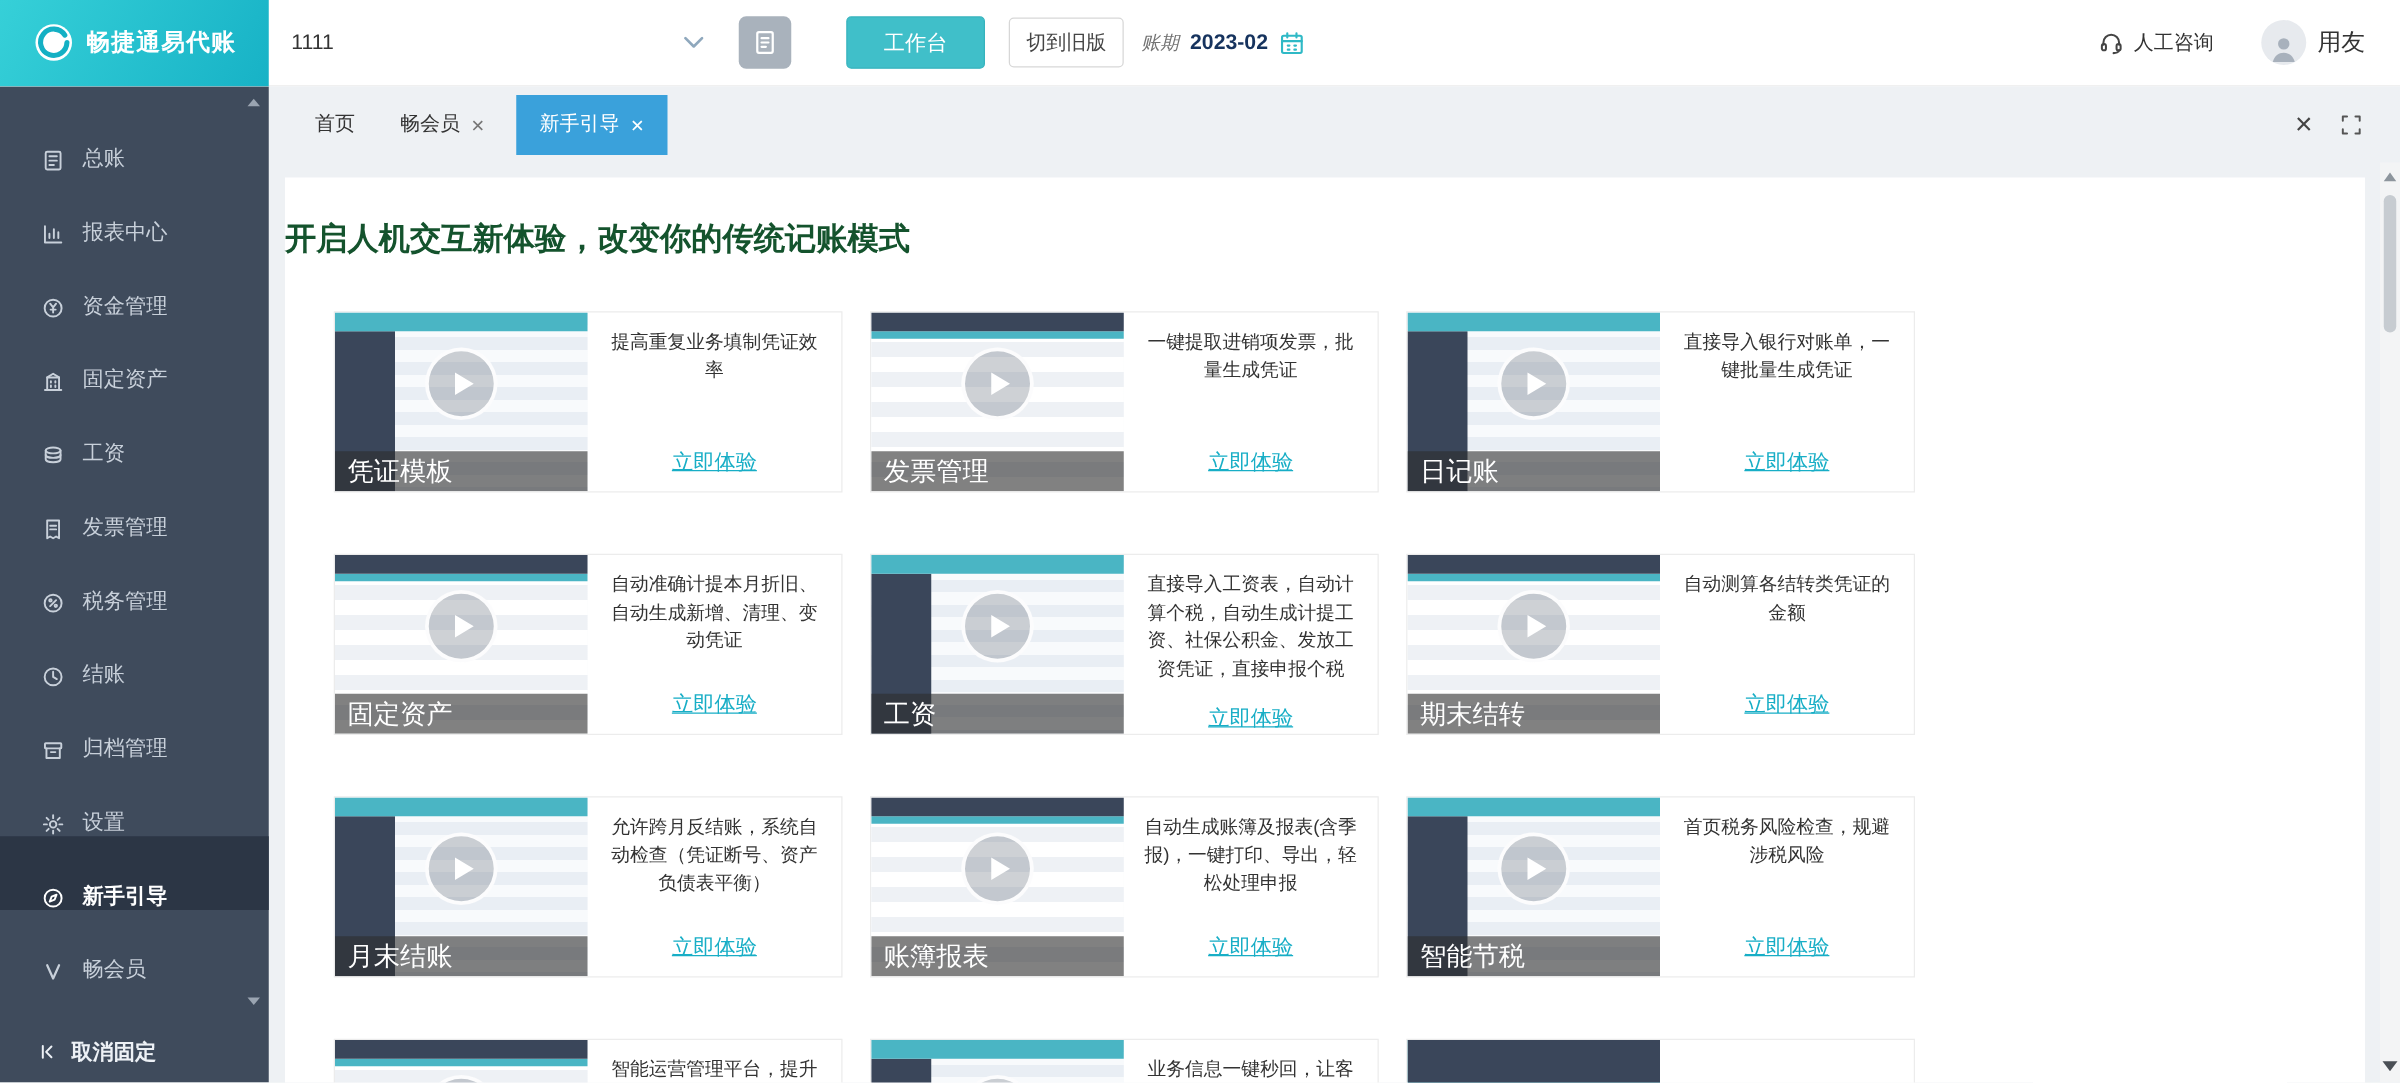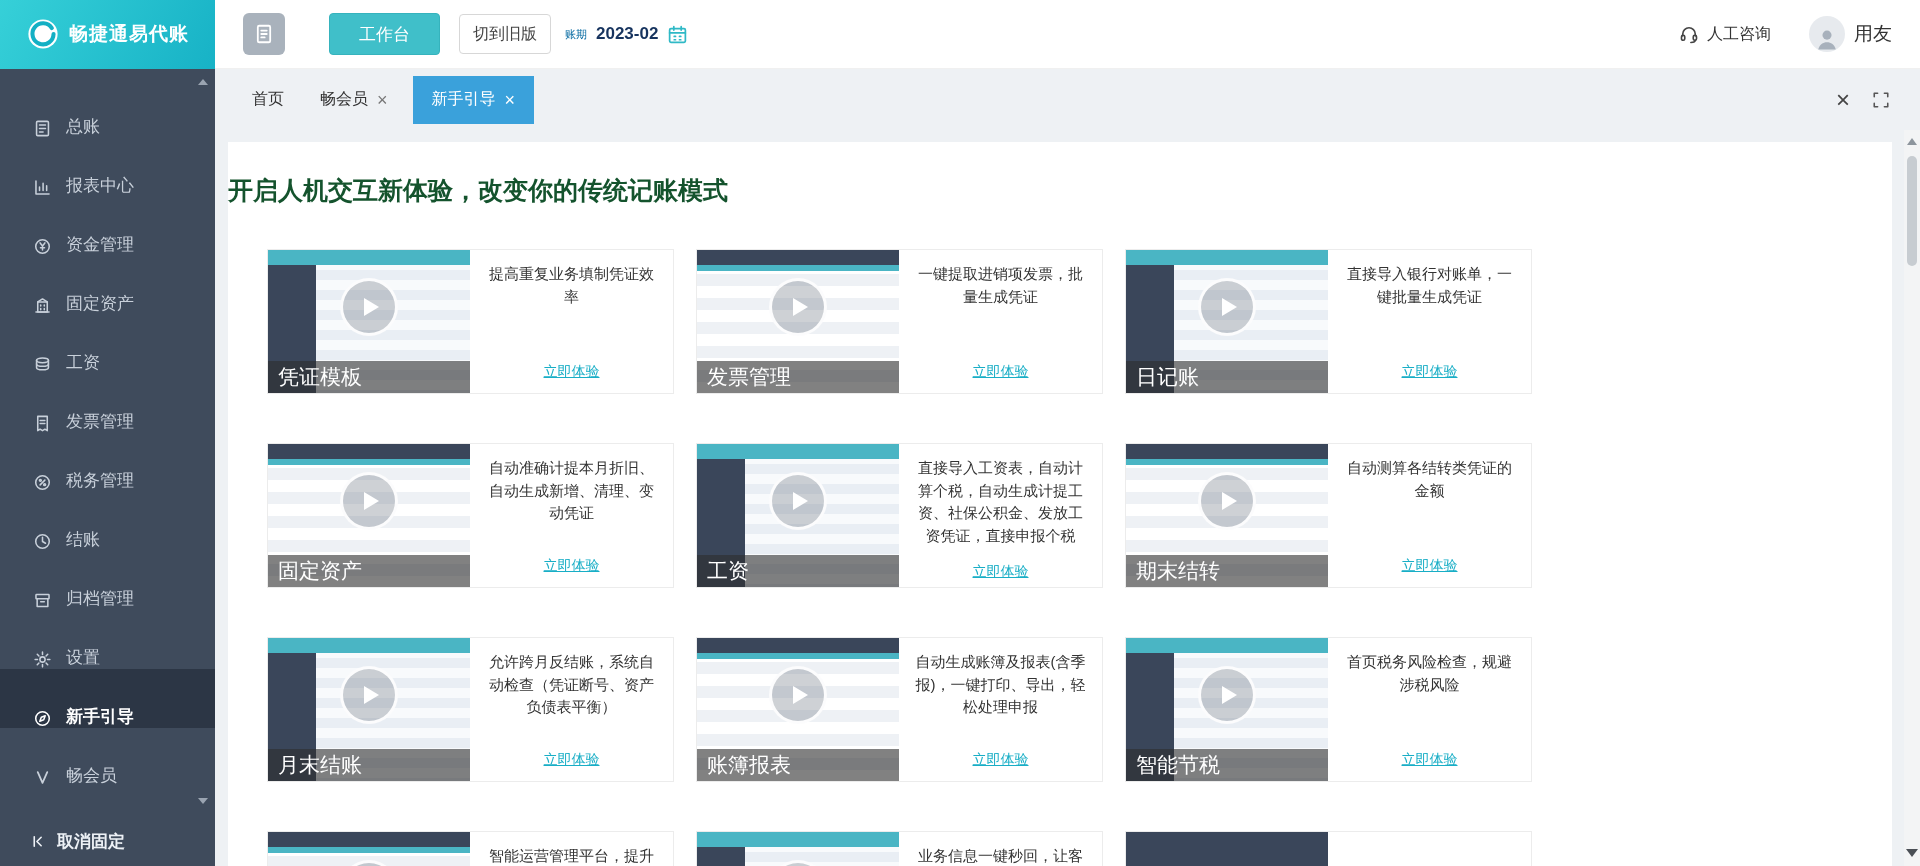--- a/index.html
+++ b/index.html
@@ -17,21 +17,21 @@
   .brand-logo { width: 34px; height: 34px; }
   .brand-name { color: #fff; font-size: 19px; font-weight: bold; letter-spacing: 1px; }
   .acct { margin-left: 18px; width: 330px; height: 42px; display: flex; align-items: center; justify-content: space-between; cursor: pointer; }
   .acct-value { font-size: 17px; color: #333; }
   .chev { width: 16px; height: 11px; color: #8fa8bd; }
   .doc-btn { margin-left: 28px; width: 42px; height: 42px; border-radius: 6px; background: #a9b2bc; display: flex; align-items: center; justify-content: center; cursor: pointer; flex: none; }
   .doc-btn svg { width: 22px; height: 22px; color: #fff; }
   .btn-workbench { margin-left: 44px; height: 42px; padding: 0 29px; background: #40bfc9; border: 1px solid #36b3bd; border-radius: 4px; color: #fff; font-size: 17px; display: flex; align-items: center; cursor: pointer; flex: none; }
   .btn-old { margin-left: 19px; height: 40px; padding: 0 13px; background: #fff; border: 1px solid #d7d7d7; border-radius: 4px; color: #444; font-size: 16px; display: flex; align-items: center; cursor: pointer; flex: none; }
   .period { margin-left: 14px; display: flex; align-items: center; gap: 9px; }
-  .period-label { font-size: 11px; color: #0369a1; }
+  .period-label { font-size: 15px; color: #737373; font-style: italic; }
   .period-value { font-size: 17px; color: #16335e; font-weight: bold; }
   .cal-icon { width: 21px; height: 21px; color: #2fb9c6; cursor: pointer; }
   .top-spacer { flex: 1; }
   .support { display: flex; align-items: center; gap: 8px; font-size: 16px; color: #333; cursor: pointer; }
   .support svg { width: 20px; height: 20px; color: #444; }
   .user { margin-left: 38px; margin-right: 28px; display: flex; align-items: center; gap: 9px; cursor: pointer; }
   .avatar { width: 36px; height: 36px; border-radius: 50%; background: #e7eaee; overflow: hidden; display: flex; align-items: flex-end; justify-content: center; }
   .avatar svg { width: 26px; height: 26px; }
   .user-name { font-size: 19px; color: #333; }
 
@@ -77,41 +77,47 @@
       linear-gradient(#3a465a, #3a465a),
       linear-gradient(#4ab5c4, #4ab5c4),
       repeating-linear-gradient(180deg, #eef1f5 0 12px, #ffffff 12px 24px);
     background-size: 100% 15px, 100% 6px, 100% 100%;
     background-position: 0 0, 0 15px, 0 0; }
   .thumb-label { position: absolute; left: 0; right: 0; bottom: 0; height: 32px; background: rgba(45,45,45,.6); display: flex; align-items: center; padding-left: 10px; color: #fff; font-size: 21px; font-weight: normal; }
   .play { position: absolute; left: calc(50% - 29px); top: calc(50% - 44px); width: 58px; height: 58px; border-radius: 50%; border: 3px solid rgba(255,255,255,.95); background: rgba(125,135,145,.38); display: flex; align-items: center; justify-content: center; cursor: pointer; }
   .play-tri { width: 0; height: 0; border-left: 15px solid #fff; border-top: 9px solid transparent; border-bottom: 9px solid transparent; margin-left: 5px; }
   .card-text { flex: 1; display: flex; flex-direction: column; align-items: center; padding: 13px 13px 12px; }
   .desc { flex: 1; font-size: 15px; line-height: 1.5; color: #333; text-align: center; }
-  .cta { font-size: 14px; color: #18aec6; text-decoration: underline; cursor: pointer; margin-top: 16px; }
+  .cta { font-size: 17px; color: #18aec6; text-decoration: underline; cursor: pointer; margin-top: 16px; }
   .ghost .thumb { background: #fafbfc; }
 
   
   .scrollbar { position: absolute; right: 0; top: 130px; width: 16px; height: 736px; background: #f3f4f5; z-index: 25; }
   .sb-up { position: absolute; top: 8px; left: 3px; width: 0; height: 0; border-left: 5px solid transparent; border-right: 5px solid transparent; border-bottom: 7px solid #8d959d; cursor: pointer; }
   .sb-down { position: absolute; bottom: 9px; left: 2px; width: 0; height: 0; border-left: 6px solid transparent; border-right: 6px solid transparent; border-top: 8px solid #4a4f55; cursor: pointer; }
   .sb-thumb { position: absolute; top: 26px; left: 3px; width: 10px; height: 110px; border-radius: 5px; background: #c7ccd1; cursor: pointer; }
 </style>
 </head>
 <body>
 
 <div class="topbar">
   <div class="brand">
     <svg class="brand-logo" viewBox="0 0 20 20">
       <circle cx="10" cy="10" r="8.6" fill="#ffffff"></circle>
       <path d="M15.2 6.5A6.2 6.2 0 1 0 16.2 10" fill="none" stroke="#14b0c4" stroke-width="2.4" stroke-linecap="round"></path>
     </svg>
     <span class="brand-name">畅捷通易代账</span>
   </div>
 
+  <div class="acct">
+    <span class="acct-value">1111</span>
+    <svg class="chev" viewBox="0 0 12 8" fill="none" stroke="currentColor" stroke-width="1.6" stroke-linecap="round" stroke-linejoin="round">
+        <path d="M1 1l5 5 5-5"></path>
+      </svg>
+  </div>
 
   <div class="doc-btn">
     <svg viewBox="0 0 16 16" fill="none" stroke="currentColor" stroke-width="1.3" stroke-linecap="round" stroke-linejoin="round">
       <rect x="3.5" y="2" width="9" height="12" rx="1"></rect>
         <path d="M6 5.5h4M6 8h4M6 10.5h2.5"></path>
     </svg>
   </div>
 
   <div class="btn-workbench">工作台</div>
   <div class="btn-old">切到旧版</div>

